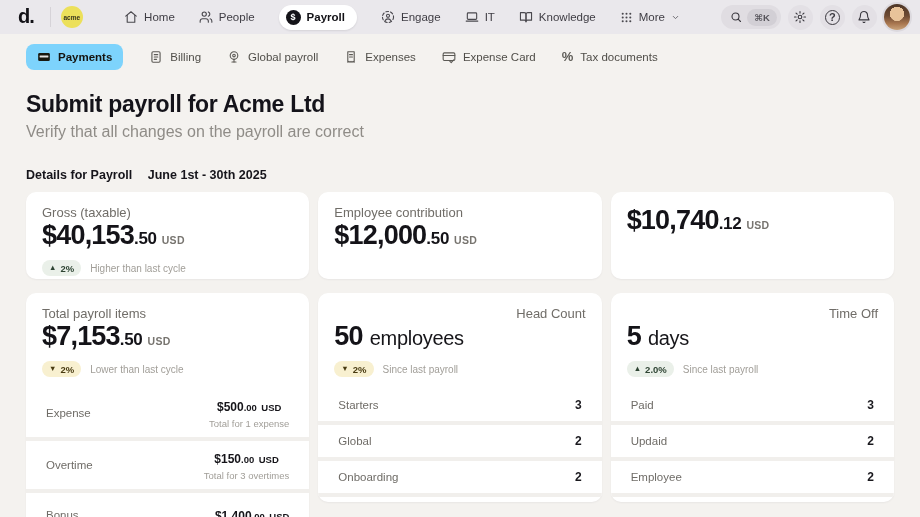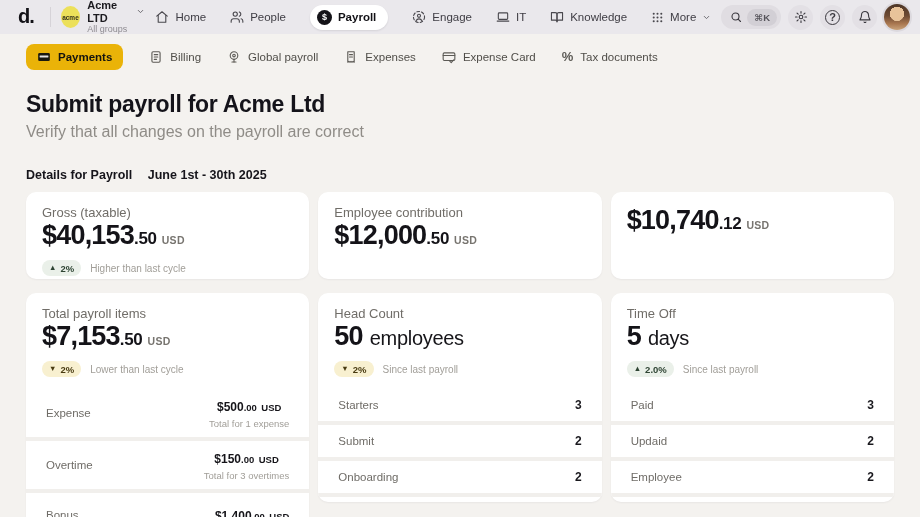--- a/index.html
+++ b/index.html
@@ -68,42 +68,42 @@
   }
 
   
   .tabstrip { display:flex; align-items:center; gap:26px; margin:10px 26px 0; }
   .tab {
     display:flex; align-items:center; gap:7px; font-size:11.5px; color:#504e49;
     padding:6px 0; cursor:pointer; white-space:nowrap;
   }
   .tab .ticon { color:#5c5a55; }
   .tab.active {
-    background:#eab308; border-radius:8px; padding:6px 11px; font-weight:700; color:#14130f;
+    background:#7dd3fc; border-radius:8px; padding:6px 11px; font-weight:700; color:#14130f;
   }
   .tab.active .ticon { color:#19180f; }
   .pct { font-size:13px; font-weight:700; line-height:10px; }
 
   
   .h1 { font-size:23px; font-weight:700; margin:21px 26px 5px; color:#14131a; letter-spacing:-0.3px; }
   .h1-sub { font-size:16px; color:#8f8c87; margin:2px 26px; }
   .details-line { margin:27px 26px 10px; font-size:12.5px; font-weight:700; color:#16151b; }
   .details-line .period { margin-left:12px; }
 
   
   .cards-row {
     display:grid; grid-template-columns:1fr 1fr 1fr; gap:9px; padding:0 26px;
   }
   .cards-row.row1 { margin-bottom:14px; }
   .card {
     background:#ffffff; border-radius:10px; padding:13px 16px;
     box-shadow:0 1px 2px rgba(25,25,30,.05); overflow:hidden;
   }
   .card.small { height:87px; }
-  .card.med { height:209px; padding-bottom:12px; }
+  .card.med { height:209px; padding-bottom:12px;text-align:right; }
   .card.tall { height:248px; }
   .card-label { font-size:13px; color:#706d68; }
   .value-row { display:flex; align-items:baseline; margin-top:0; }
   .amount { font-size:27px; font-weight:700; letter-spacing:-0.8px; color:#141318; }
   .cents { font-size:17px; font-weight:700; letter-spacing:-0.3px; color:#141318; }
   .currency { font-size:10.5px; font-weight:600; color:#77746f; margin-left:5px; letter-spacing:.3px; }
   .suffix { font-size:20px; font-weight:500; margin-left:7px; color:#161519; letter-spacing:-0.3px; }
 
   .trend-row { display:flex; align-items:center; margin-top:9px; }
   .badge {
@@ -131,31 +131,20 @@
 </style>
 </head>
 <body>
 
 <div class="topbar">
   <div class="logo">d.</div>
   <div class="top-divider"></div>
 
   <div class="org">
     <div class="org-badge">acme</div>
-    <div class="org-texts">
-      <div class="org-name">
-        <span>Acme LTD</span>
-        <span class="chev">
-          <svg width="9" height="9" viewBox="0 0 24 24" fill="none" stroke="currentColor" stroke-width="2.6" stroke-linecap="round" stroke-linejoin="round">
-              <path d="M6 9l6 6 6-6"></path>
-            </svg>
-        </span>
-      </div>
-      <div class="org-sub">All groups</div>
-    </div>
   </div>
 
   <div class="topnav">
     <div class="nav-item">
       <span class="nicon">
         <svg width="14" height="14" viewBox="0 0 24 24" fill="none" stroke="currentColor" stroke-width="1.9" stroke-linecap="round" stroke-linejoin="round">
             <path d="M3 10.5 12 3l9 7.5"></path>
             <path d="M5.5 9.2V21h13V9.2"></path>
           </svg>
       </span>
@@ -410,21 +399,21 @@
         <span>2%</span>
       </span>
       <span class="trend-note">Since last payroll</span>
     </div>
     <div class="rowlist">
       <div class="lrow">
         <span class="lrow-label">Starters</span>
         <span class="lrow-val">3</span>
       </div>
       <div class="lrow">
-        <span class="lrow-label">Submit</span>
+        <span class="lrow-label">Global</span>
         <span class="lrow-val">2</span>
       </div>
       <div class="lrow">
         <span class="lrow-label">Onboarding</span>
         <span class="lrow-val">2</span>
       </div>
     </div>
   </div>
 
   <div class="card med">

